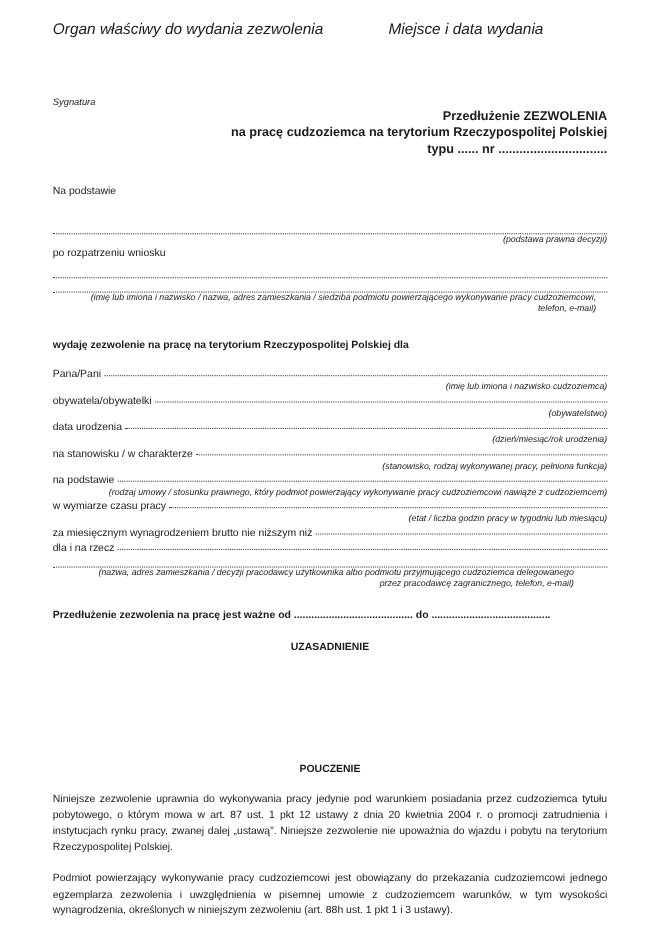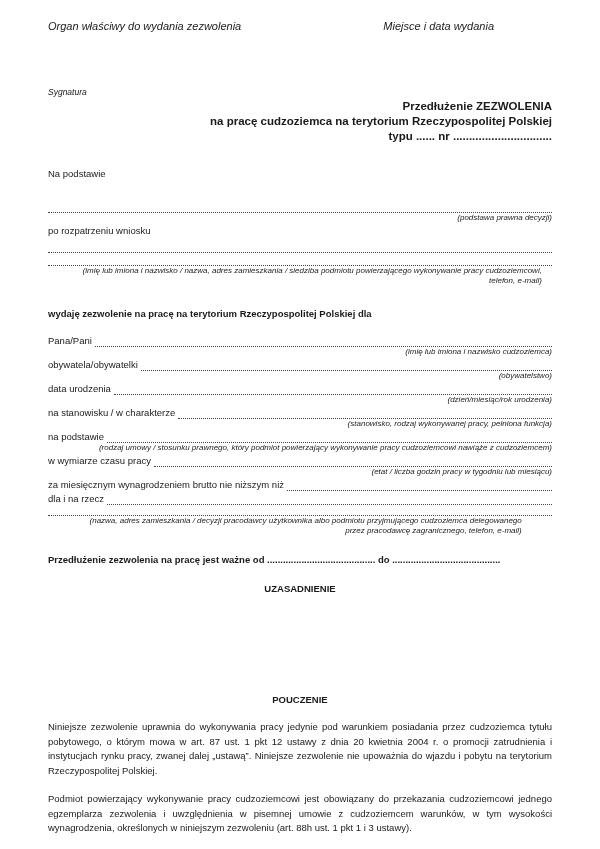--- a/index.html
+++ b/index.html
@@ -2,31 +2,31 @@
 <html lang="pl"><head>
 <meta charset="utf-8">
 <style>
   html,body{margin:0;padding:0;background:#ffffff;}
   body{
     width:600px;height:849px;overflow:hidden;
     font-family:"Liberation Sans","DejaVu Sans",sans-serif;
     color:#1a1a1a;font-size:9.5px;line-height:12px;
     box-sizing:border-box;padding:20px 48px 0 48px;
   }
-  .header{display:flex;justify-content:space-between;font-style:italic;font-size:11px;}
+  .header{display:flex;justify-content:space-between;font-style:italic;font-size:14px;}
   .header .right{margin-right:58px;text-align:right;}
   .signature{font-style:italic;font-size:8.5px;margin-top:54px;}
   .title{font-weight:bold;font-size:11.5px;line-height:15px;text-align:right;margin-top:1px;}
   .label-line{margin-top:24px;}
   .dotline{border-bottom:1px dotted #444;height:0;}
   .caption{font-style:italic;font-size:8px;line-height:10px;text-align:right;color:#222;}
   .caption.wide{width:96%;margin-left:auto;margin-right:auto;}
   .caption.delg{width:88%;margin-left:auto;margin-right:auto;}
   .bold{font-weight:bold;}
-  .field-line{display:flex;align-items:flex-end;}
+  .field-line{display:flex;align-items:center;}
   .field-line .dots{flex:1 1 auto;border-bottom:1px dotted #444;height:1px;margin-left:3px;}
   .field{margin-bottom:2px;}
   .center-head{font-weight:bold;text-align:center;font-size:9.5px;}
   .para{text-align:justify;line-height:14.5px;margin:14px 0 0 0;}
 </style>
 </head>
 <body>
 
 <div class="header">
   <span>Organ właściwy do wydania zezwolenia</span>

